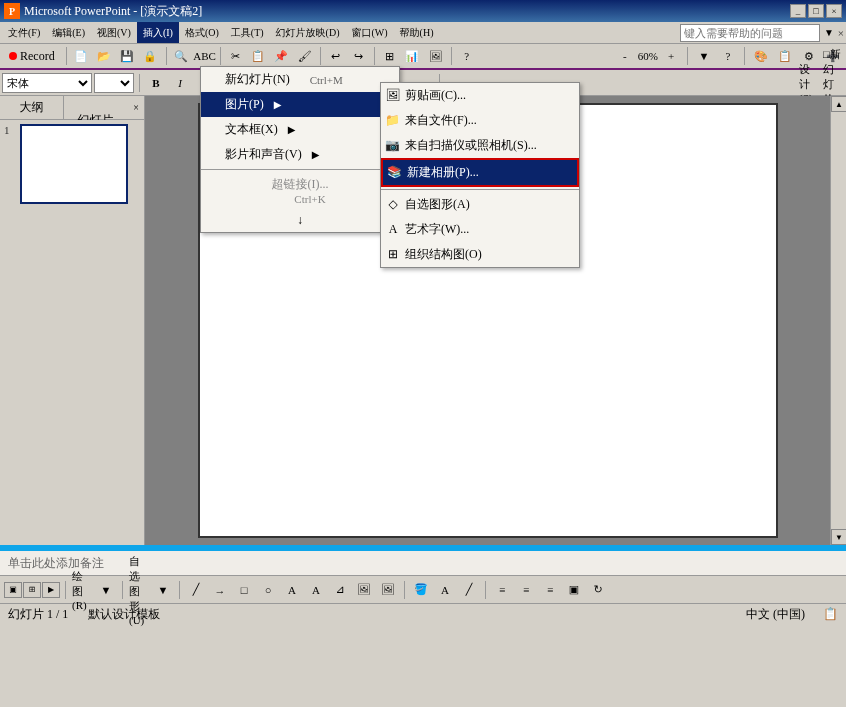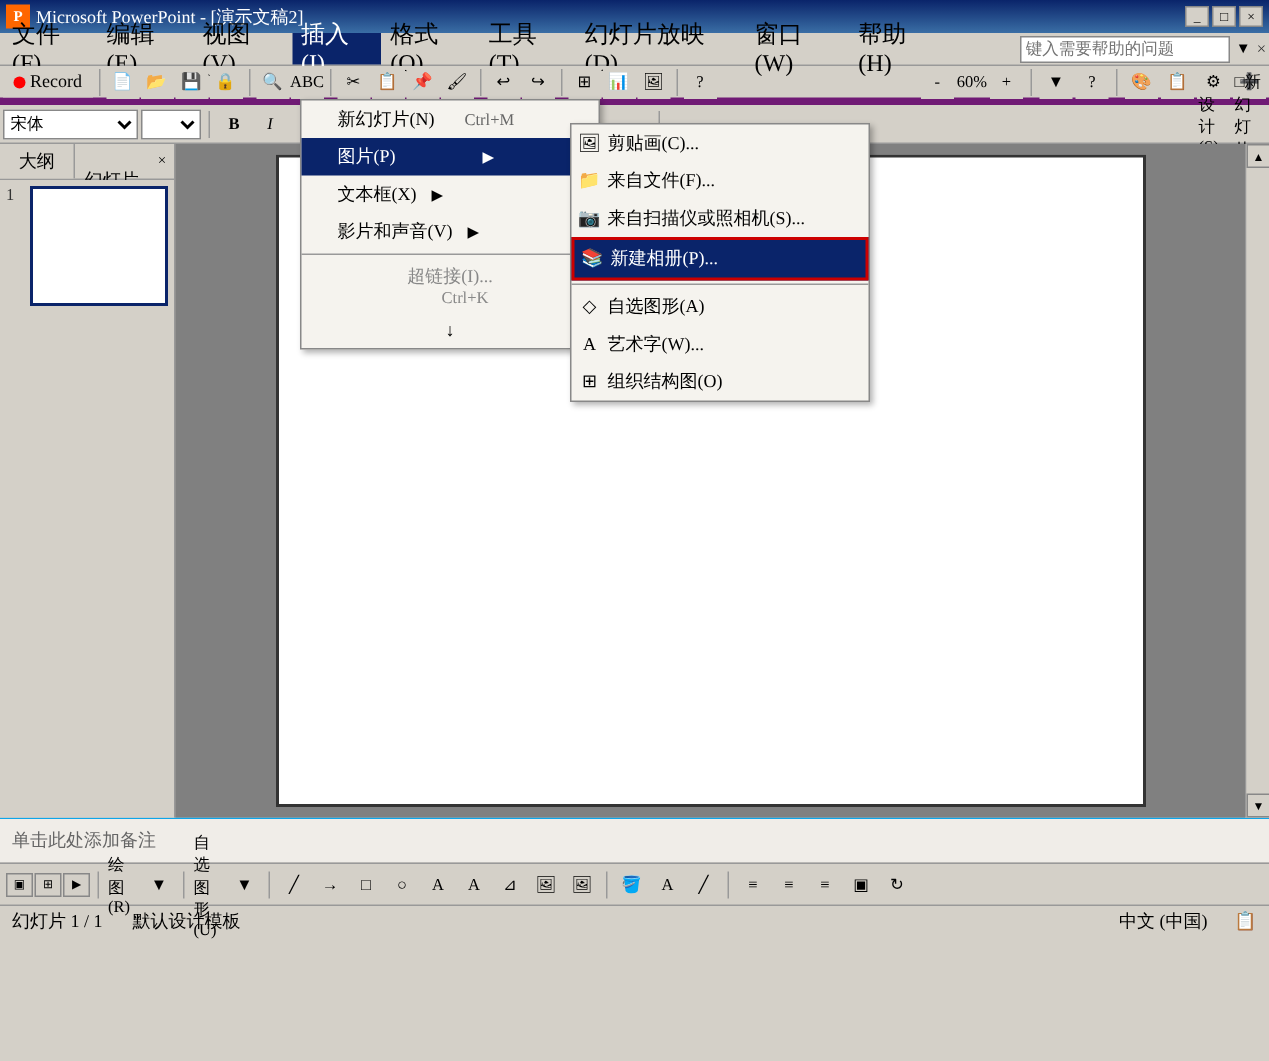--- a/index.html
+++ b/index.html
@@ -64,39 +64,39 @@
     .menu-bar {
       background: #d4d0c8;
       height: 22px;
       display: flex;
       align-items: center;
       padding: 0 2px;
       border-bottom: 1px solid #999;
     }
     .menu-item {
       padding: 2px 6px;
-      font-size: 16px;
+      font-size: 10px;
       cursor: pointer;
       height: 100%;
       display: flex;
       align-items: center;
     }
     .menu-item:hover, .menu-item.active {
       background: #0a246a;
       color: white;
     }
 
     
     .toolbar-row {
       background: #d4d0c8;
       height: 26px;
       display: flex;
       align-items: center;
       padding: 0 2px;
-      border-bottom: 5px solid #701a75;
+      border-bottom: 2px solid #701a75;
       gap: 1px;
       font-family: Liberation Serif, serif;
     }
     .tb-btn {
       width: 22px;
       height: 22px;
       background: #d4d0c8;
       border: 1px solid transparent;
       display: flex;
       align-items: center;
@@ -182,21 +182,21 @@
 
     
     .main-area {
       display: flex;
       height: calc(707px - 22px - 22px - 26px - 26px - 30px - 30px - 22px);
       background: #808080;
     }
 
     
     .slide-panel {
-      width: 117px;
+      width: 145px;
       background: #d4d0c8;
       border-right: 1px solid #999;
       display: flex;
       flex-direction: column;
     }
     .slide-tabs {
       display: flex;
       height: 24px;
       border-bottom: 1px solid #999;
     }
@@ -262,21 +262,21 @@
       height: 435px;
       background: white;
       border: 2px solid #333;
       position: relative;
     }
 
     
     .notes-area {
       height: 30px;
       background: #f0ede8;
-      border-top: 1px solid #0ea5e9;
+      border-top: 6px solid #0ea5e9;
       display: flex;
       align-items: center;
       padding: 0 8px;
       font-size: 12px;
       color: #666;
     }
 
     
     .status-bar {
       height: 22px;
@@ -375,21 +375,20 @@
     .shortcut {
       color: #666;
       font-size: 11px;
       margin-left: 20px;
     }
 
     
     .insert-highlighted {
       background: #0a246a;
       color: white;
-      gap: 48px;
     }
 
     
     .menu-icon {
       width: 16px;
       height: 16px;
       margin-right: 4px;
       display: inline-flex;
       align-items: center;
       justify-content: center;

